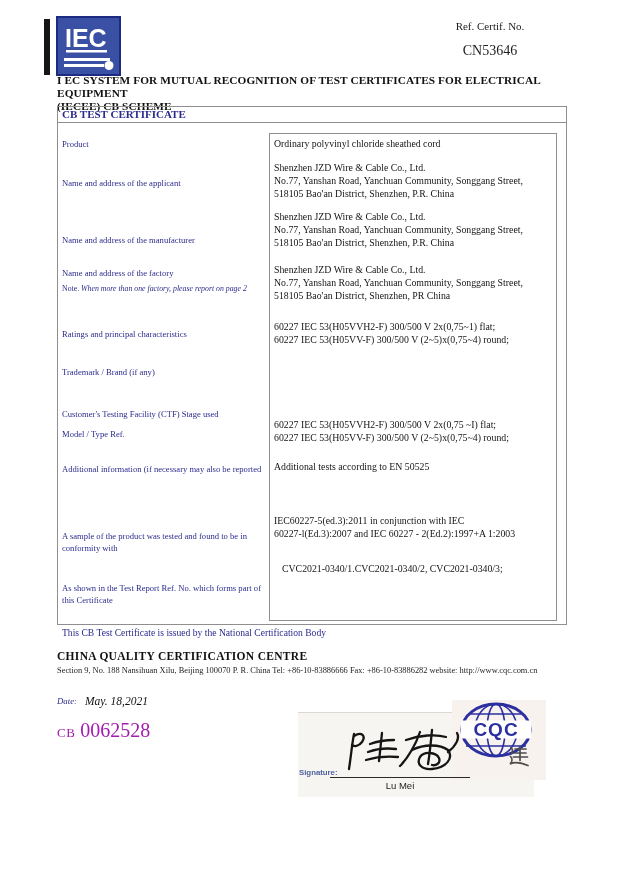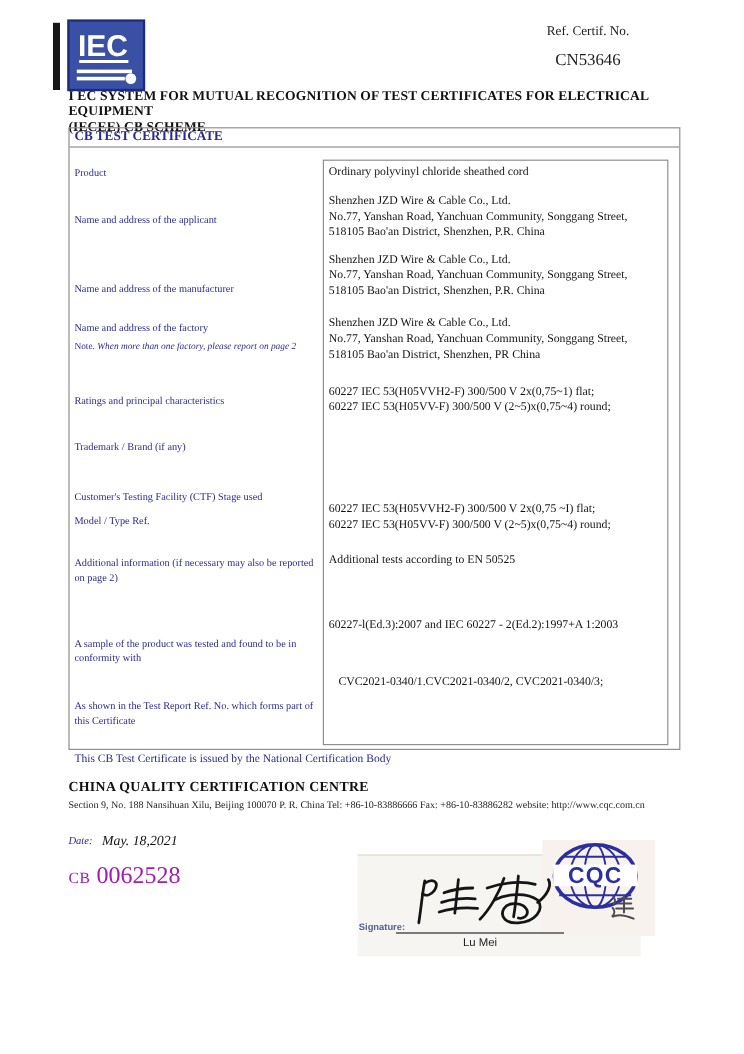--- a/index.html
+++ b/index.html
@@ -83,21 +83,20 @@
     <div class="note" style="top:177px;">
       <span>Note.</span>
       <span class="it">When more than one factory, please report on page 2</span>
     </div>
     <div class="lbl" style="top:222px;">Ratings and principal characteristics</div>
     <div class="lbl" style="top:260px;">Trademark / Brand (if any)</div>
     <div class="lbl" style="top:302px;">Customer's Testing Facility (CTF) Stage used</div>
     <div class="lbl" style="top:322px;">Model / Type Ref.</div>
     <div class="lbl" style="top:357px;">
       <div>Additional information (if necessary may also be reported</div>
-      <div>on page 2)</div>
     </div>
     <div class="lbl" style="top:424px;">
       <div>A sample of the product was tested and found to be in</div>
       <div>conformity with</div>
     </div>
     <div class="lbl" style="top:476px;">
       <div>As shown in the Test Report Ref. No. which forms part of</div>
       <div>this Certificate</div>
     </div>
 
@@ -128,20 +127,21 @@
       </div>
 
       <div class="val" style="top:284px;">
         <div>60227 IEC 53(H05VVH2-F) 300/500 V 2x(0,75 ~I) flat;</div>
         <div>60227 IEC 53(H05VV-F) 300/500 V (2~5)x(0,75~4) round;</div>
       </div>
 
       <div class="val" style="top:326px;">Additional tests according to EN 50525</div>
 
       <div class="val" style="top:380px;">
+        <div>IEC60227-5(ed.3):2011 in conjunction with IEC</div>
         <div>60227-l(Ed.3):2007 and IEC 60227 - 2(Ed.2):1997+A 1:2003</div>
       </div>
 
       <div class="val" style="top:428px;left:12px;">CVC2021-0340/1.CVC2021-0340/2, CVC2021-0340/3;</div>
     </div>
   </div>
 
   <div class="issued-note">This CB Test Certificate is issued by the National Certification Body</div>
 
   <div class="issuer-name">CHINA QUALITY CERTIFICATION CENTRE</div>

